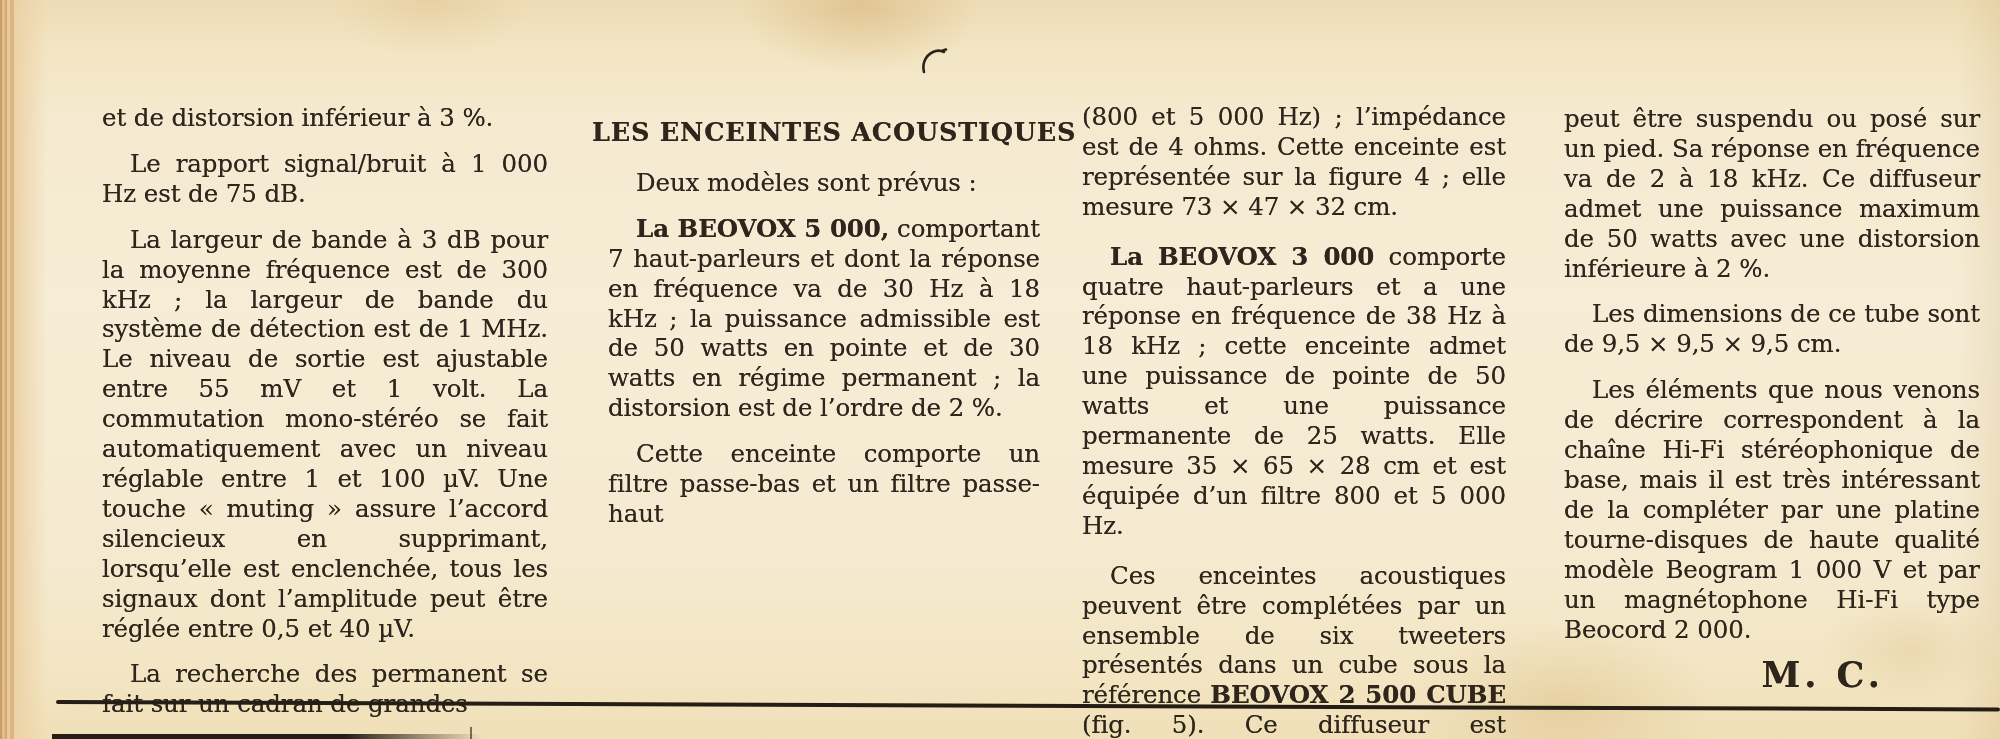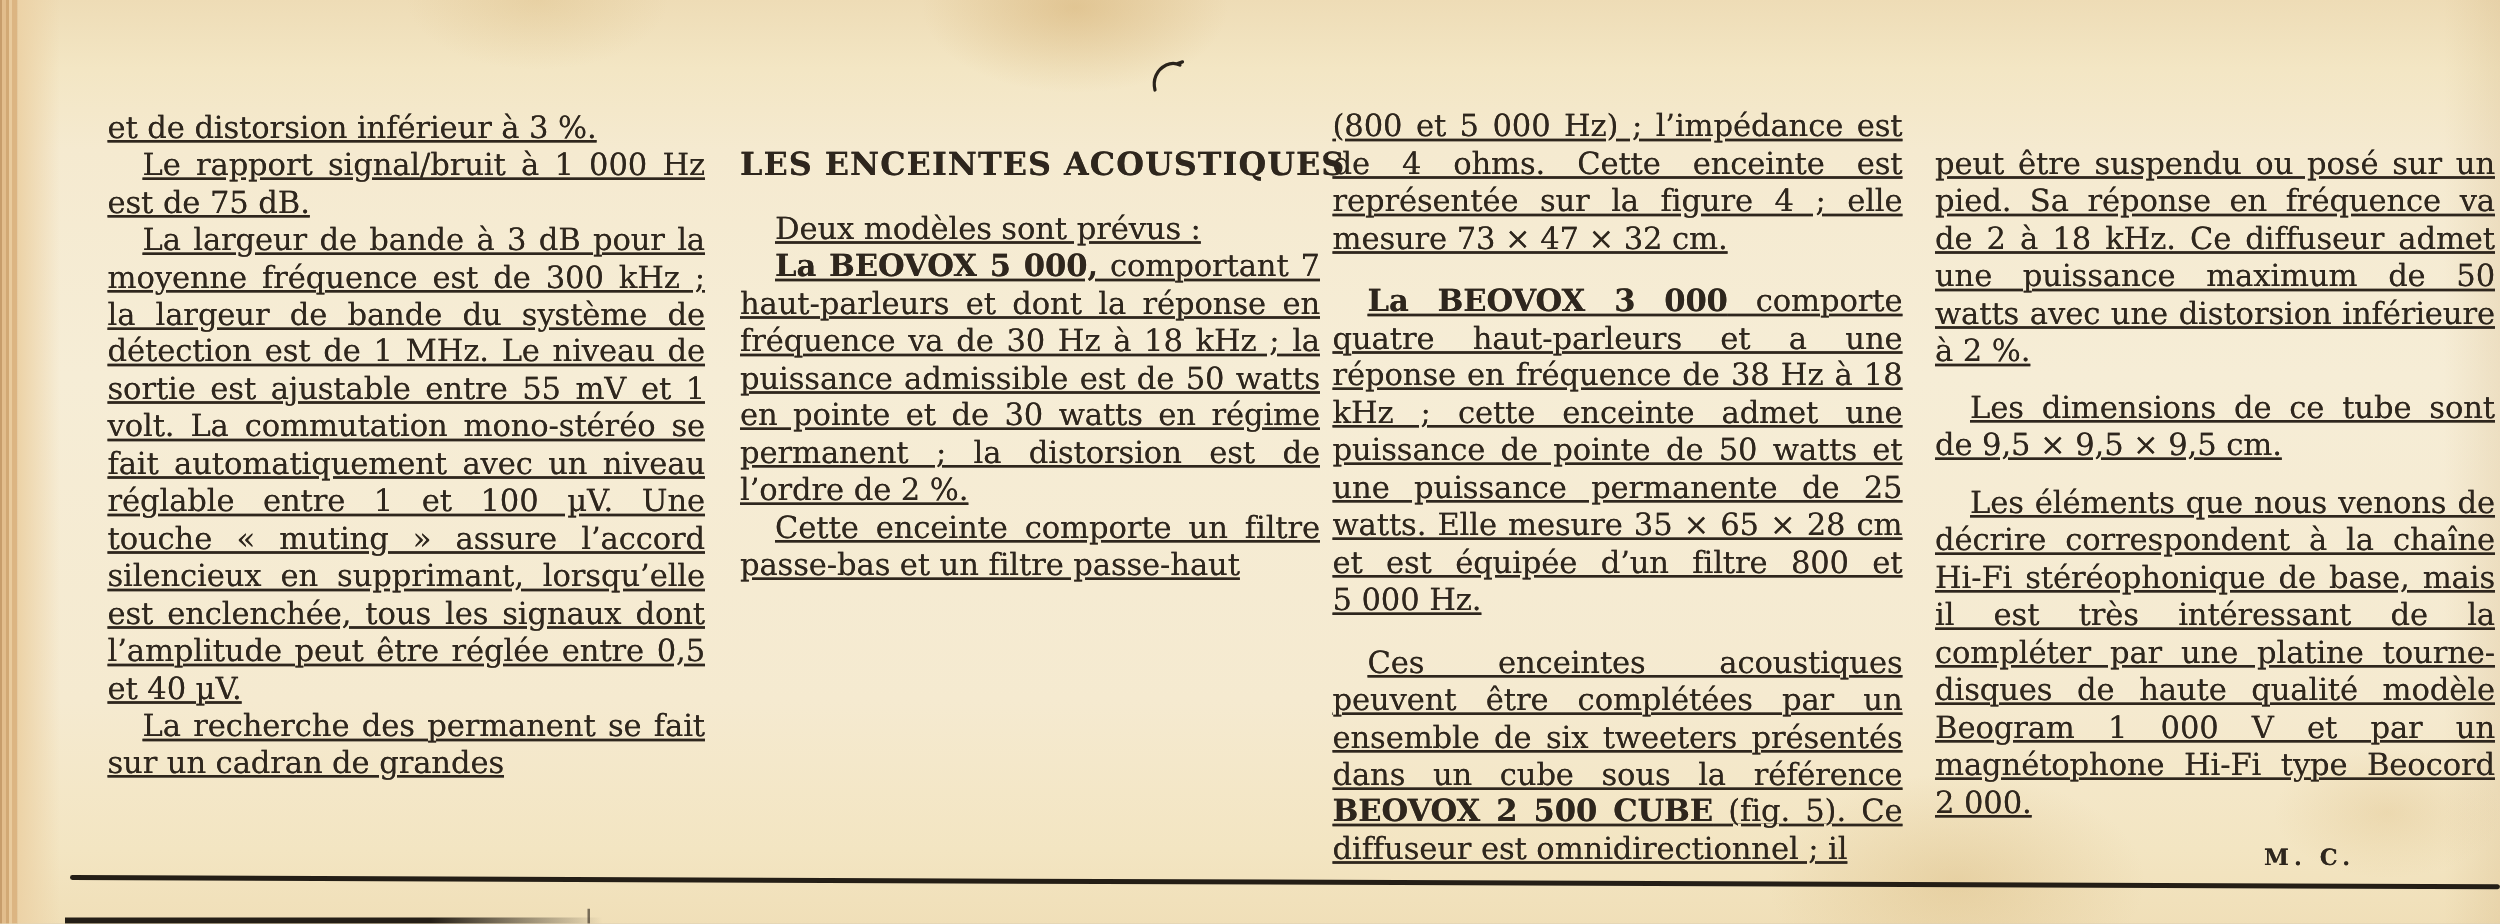--- a/index.html
+++ b/index.html
@@ -25,40 +25,40 @@
     position:absolute;
     text-align:justify;
     font-size:24.5px;
     line-height:29.9px;
     letter-spacing:-0.1px;
     text-shadow:0 0 0.5px rgba(46,38,29,0.75);
   }
   #col1{left:86px;  top:87px;  width:478px;}
   #col2{left:592px; top:94px;  width:464px;}
   #col3{left:1066px;top:86px;  width:456px;}
-  #col4{left:1548px;top:116px; width:448px;}
-  .col p{margin:0;text-decoration:underline;}
+  #col4{left:1548px;top:88px; width:448px;}
+  .col p{margin:16px;}
   .col p.ind{text-indent:28px;}
   #col3 p + p{margin-top:20px;}
   #col4 p + p{margin-top:16px;}
   .heading{
     margin:24px 0 20px 0;
     font-size:25.5px;
     font-weight:bold;
     letter-spacing:0.8px;
     text-align:left;
     text-indent:0;
     white-space:nowrap;
   }
   b{font-weight:bold;}
   .signature{
     margin-top:16px;
     text-align:right;
     padding-right:112px;
-    font-size:18px;
+    font-size:35px;
     letter-spacing:4px;
     font-weight:bold;
     text-shadow:0 0 0.5px rgba(46,38,29,0.7);
   }
   .rule-main{
     position:absolute;left:56px;top:700px;width:1944px;height:4px;
     background:#241e16;border-radius:2px;
     transform:rotate(0.22deg);transform-origin:0 50%;
   }
   .rule-bottom{

